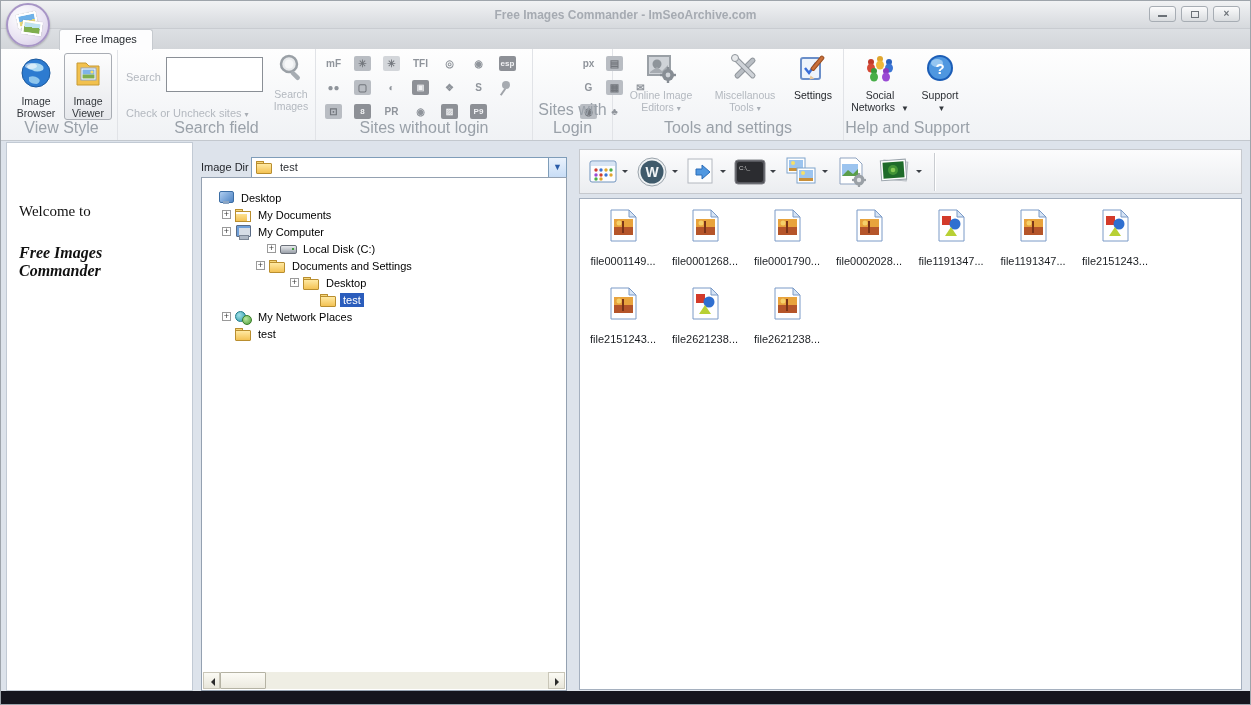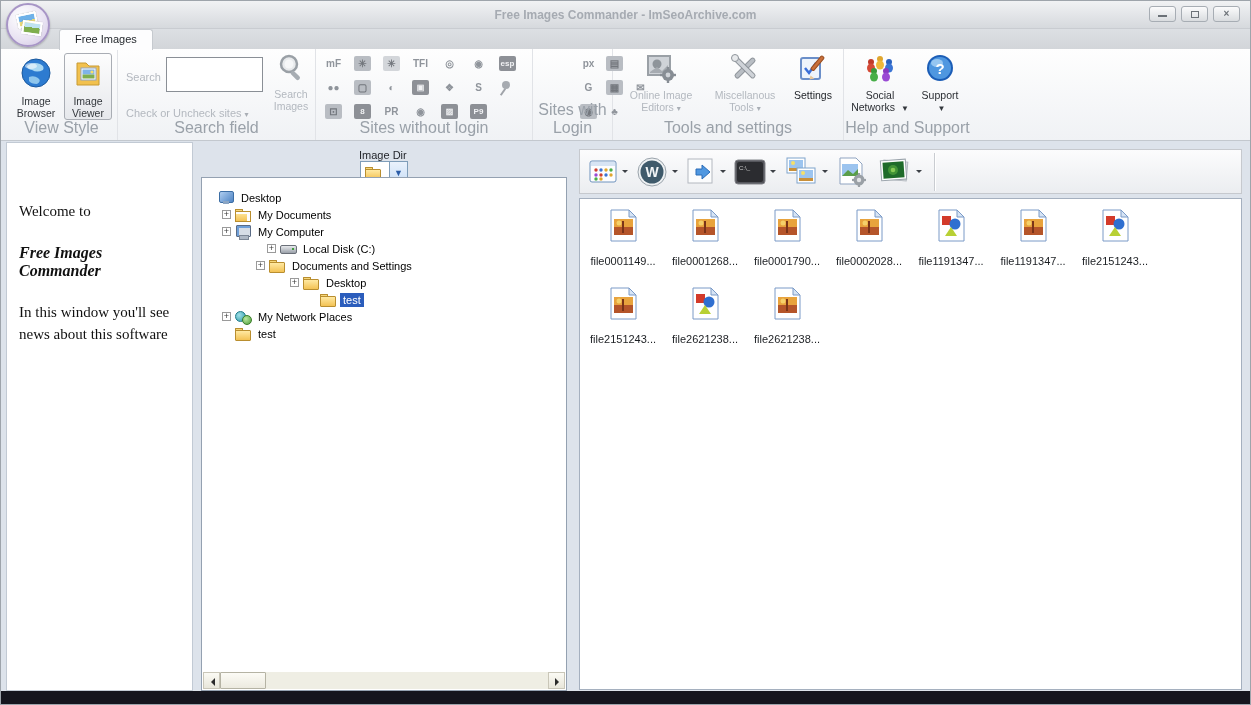--- a/index.html
+++ b/index.html
@@ -79,21 +79,21 @@
 
   
   .main { position:absolute; left:0; top:140px; width:1251px; height:552px; }
   .news-panel { position:absolute; left:5px; top:1px; width:187px; height:549px; background:#fff; border:1px solid #c2cad4;
     font-family:"Liberation Serif", serif; font-size:15px; color:#111; padding:12px; }
   .news-welcome { margin-top:48px; }
   .news-app { margin-top:24px; font-weight:bold; font-style:italic; font-size:16px; }
   .news-body { margin-top:22px; line-height:1.45; }
 
   .mid { position:absolute; left:196px; top:0; width:374px; height:552px; }
-  .dir-row { position:absolute; left:4px; top:8px; right:4px; height:36px; display:flex; align-items:center;flex-direction:column; }
+  .dir-row { position:absolute; left:4px; top:8px; right:4px; height:36px; display:flex; align-items:center; }
   .dir-label { width:50px; font-size:11px; color:#23262b; }
   .combo { flex:1; height:21px; background:#fff; border:1px solid #7f9db9; display:flex; align-items:center; position:relative; padding-left:4px; }
   .combo-value { margin-left:4px; font-size:11px; }
   .combo-btn { position:absolute; right:0; top:0; bottom:0; width:18px; background:linear-gradient(#eaf2fc,#c8ddf6);
     border-left:1px solid #7f9db9; display:flex; align-items:center; justify-content:center; color:#2a5ca8; font-size:9px; }
 
   .tree-panel { position:absolute; left:4px; top:36px; right:4px; bottom:2px; background:#fff; border:1px solid #94a1b1; overflow:hidden; padding-top:11px; }
   .tree-item { display:flex; align-items:center; height:17px; white-space:nowrap; cursor:default; }
   .expander { width:9px; height:9px; border:1px solid #9a9a9a; background:#fff; margin-right:4px; flex:none;
     font-size:9px; line-height:7px; text-align:center; color:#404040; }
@@ -410,21 +410,20 @@
       </div>
       <div class="glabel">Help and Support</div>
     </div>
   </div>
 
   <div class="main">
 
     <div class="news-panel">
       <div class="news-welcome">Welcome to</div>
       <div class="news-app">Free Images Commander</div>
-      <div class="news-body">In this window you'll see news about this software</div>
     </div>
 
     <div class="mid">
       <div class="dir-row">
         <span class="dir-label">Image Dir</span>
         <div class="combo">
           <span class="t-icon icon-folder"></span>
           <span class="combo-value">test</span>
           <span class="combo-btn">▼</span>
         </div>

